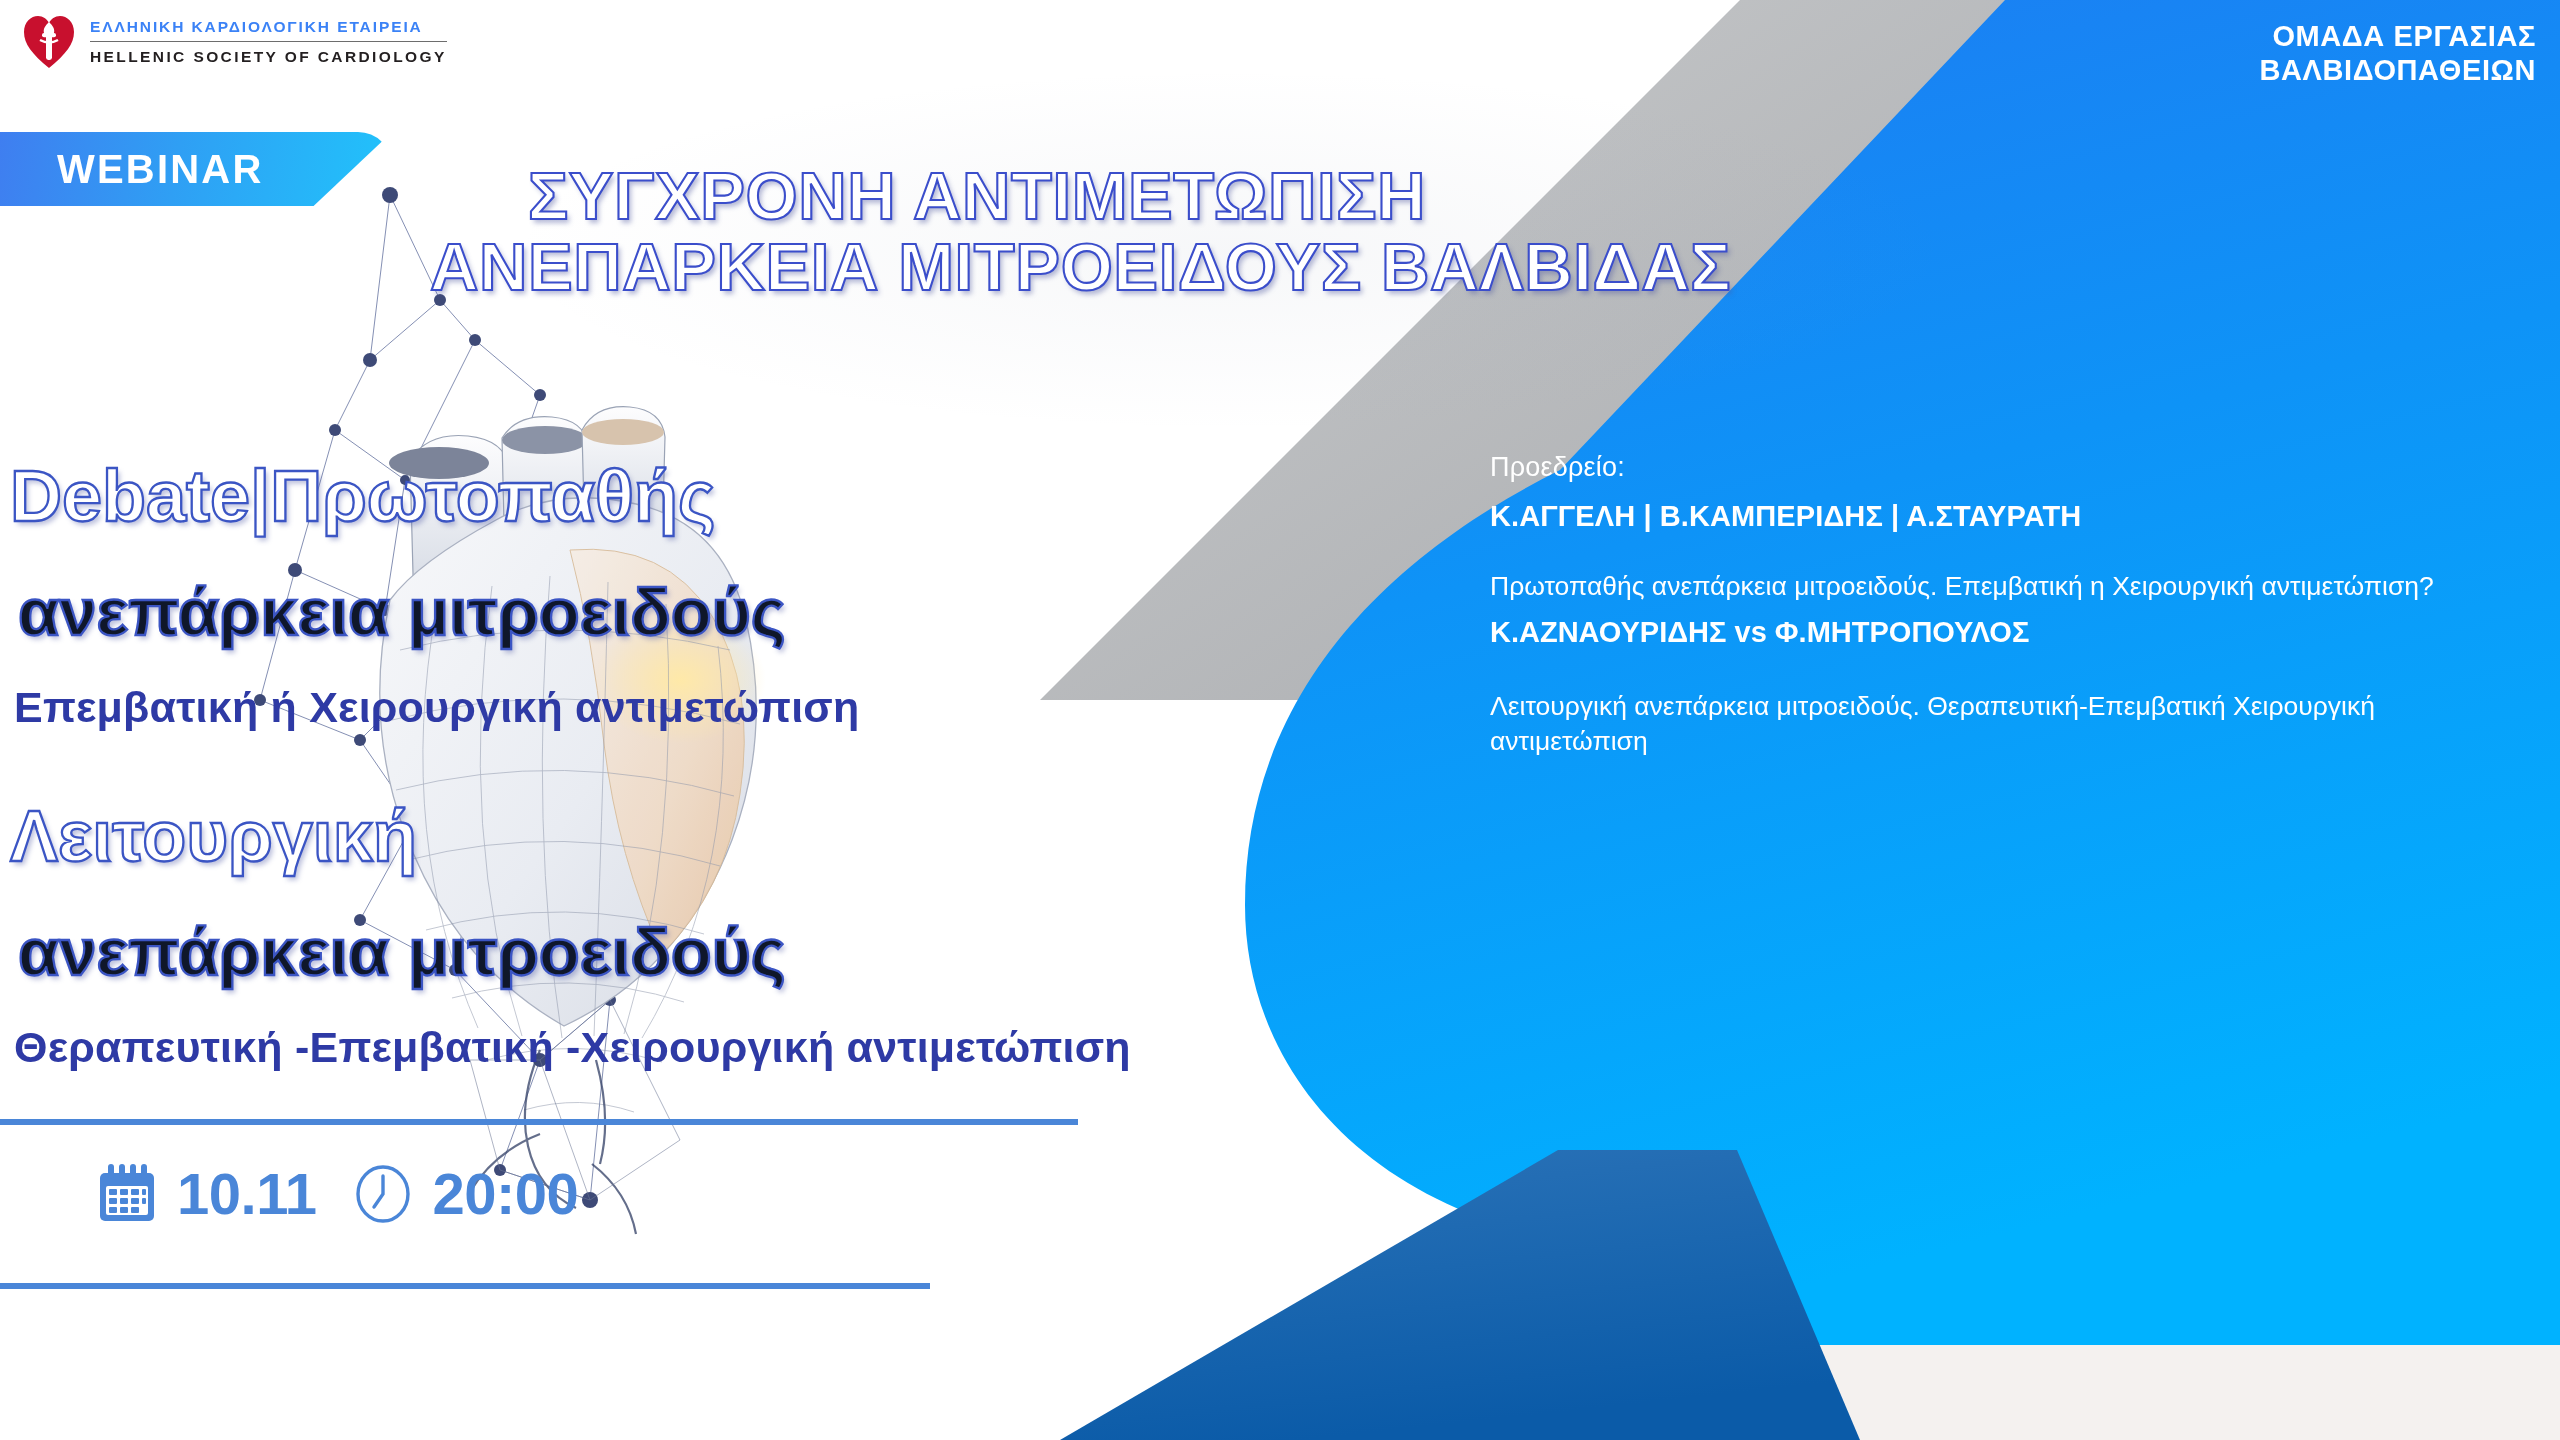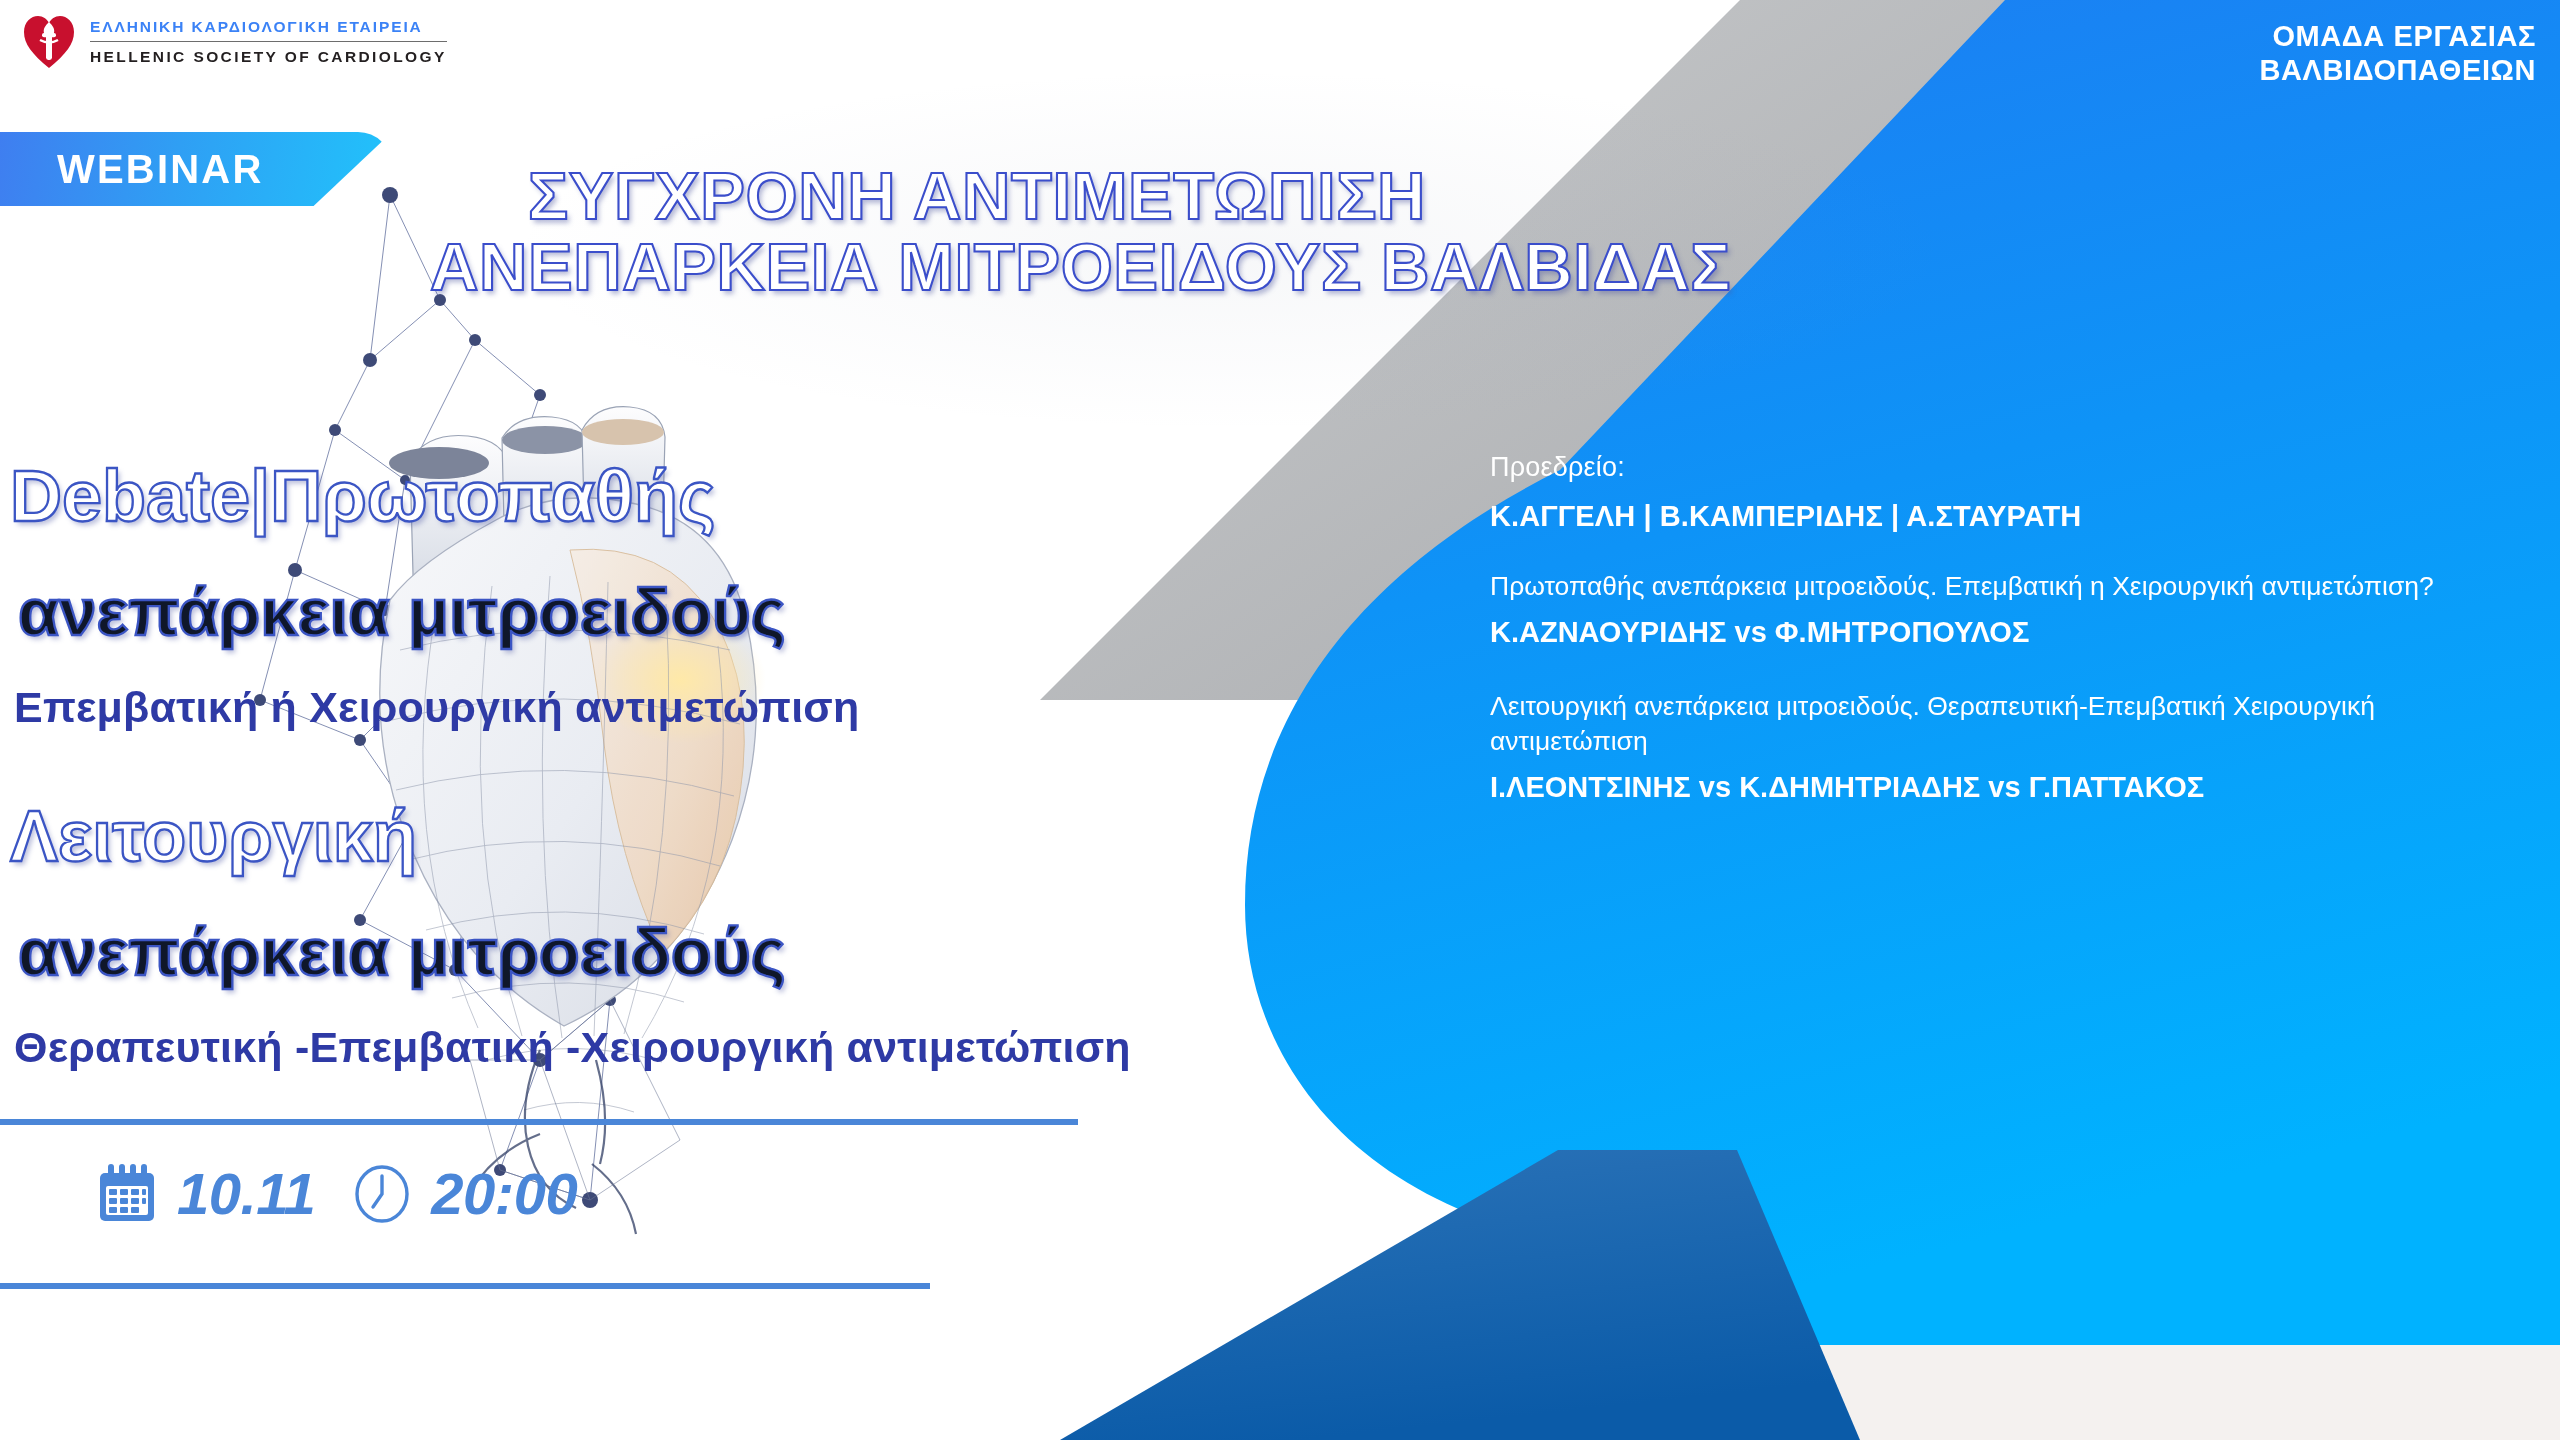--- a/index.html
+++ b/index.html
@@ -90,21 +90,21 @@
 
   
   .rule{
     position:absolute; height:6px; background:#4a86d8; left:0;
   }
   .rule-top{ top:1119px; width:1078px; }
   .rule-bottom{ top:1283px; width:930px; }
 
   .datetime{
     position:absolute; left:95px; top:1160px;
-    display:flex; align-items:center; gap:36px;font-style:italic;
+    display:flex; align-items:center; gap:36px;
   }
   .dt-item{ display:flex; align-items:center; gap:18px; }
   .dt-val{
     font-size:58px; font-weight:700; color:#4a86d8;
     letter-spacing:-0.5px;
   }
 
   
   .programme{
     position:absolute; left:1490px; top:452px; width:1040px;
@@ -346,19 +346,18 @@
       <div class="pg-names">Κ.ΑΓΓΕΛΗ  |  Β.ΚΑΜΠΕΡΙΔΗΣ | Α.ΣΤΑΥΡΑΤΗ</div>
     </div>
 
     <div class="pg-sec">
       <div class="pg-topic">Πρωτοπαθής ανεπάρκεια μιτροειδούς. Επεμβατική η Χειρουργική αντιμετώπιση?</div>
       <div class="pg-speakers">Κ.ΑΖΝΑΟΥΡΙΔΗΣ vs Φ.ΜΗΤΡΟΠΟΥΛΟΣ</div>
     </div>
 
     <div class="pg-sec-wide">
       <div class="pg-topic">Λειτουργική ανεπάρκεια μιτροειδούς. Θεραπευτική-Επεμβατική Χειρουργική αντιμετώπιση</div>
-      <div class="pg-speakers">Ι.ΛΕΟΝΤΣΙΝΗΣ vs Κ.ΔΗΜΗΤΡΙΑΔΗΣ vs Γ.ΠΑΤΤΑΚΟΣ</div>
     </div>
 
 
   </div>
 
 </div>
 
 </body></html>

